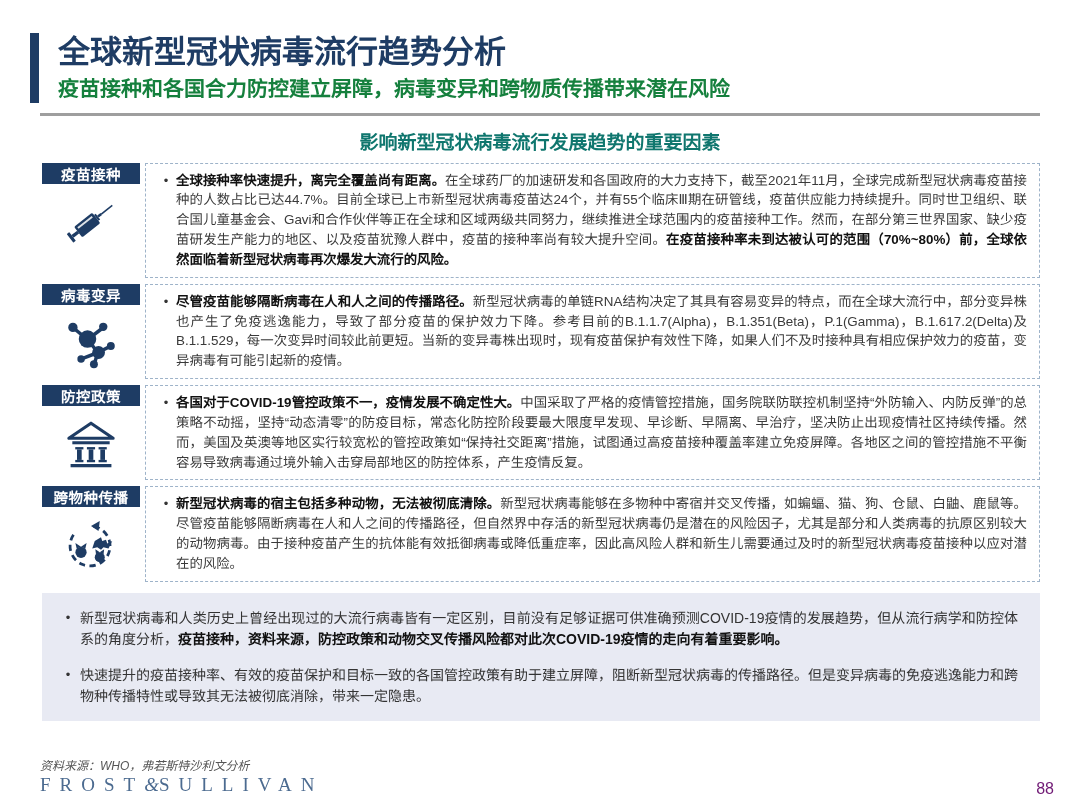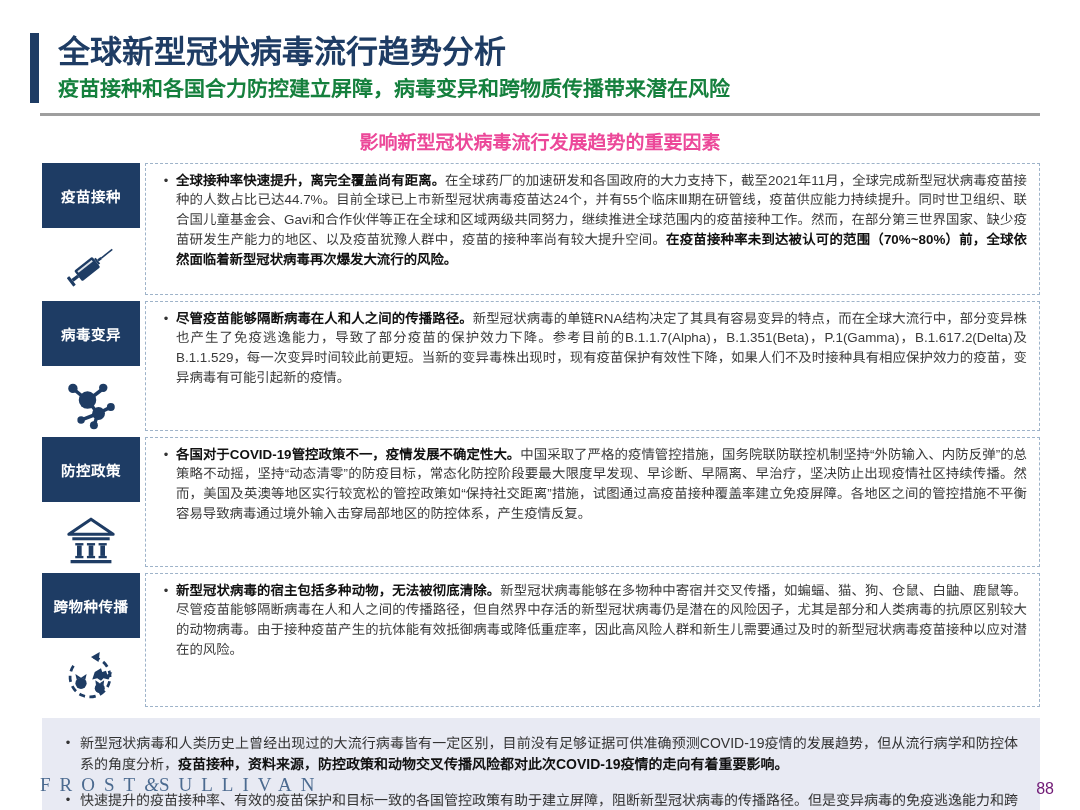--- a/index.html
+++ b/index.html
@@ -6,28 +6,28 @@
   body { background:#ffffff; font-family:"Liberation Sans","DejaVu Sans",sans-serif; }
   .slide { position:relative; width:1080px; height:810px; background:#ffffff; overflow:hidden; }
 
   
   .header { margin:33px 40px 0 30px; border-left:9px solid #1e3c64; padding-left:19px; }
   .title { font-size:32px; font-weight:bold; color:#1e3c64; line-height:1.2; }
   .subtitle { font-size:21px; font-weight:bold; color:#15803d; line-height:1.25; margin-top:5px; }
   .divider { height:3px; background:#9e9e9e; margin:10px 40px 0 40px; }
 
   
-  .section-heading { text-align:center; font-size:19px; font-weight:bold; color:#ec4899; margin-top:11px; }
+  .section-heading { text-align:center; font-size:19px; font-weight:bold; color:#0f766e; margin-top:11px; }
 
   
   .factors { margin:9px 40px 0 42px; }
   .frow { display:flex; align-items:stretch; margin-bottom:6px; }
   .fleft { width:98px; flex:0 0 98px; display:flex; flex-direction:column; align-items:stretch; }
   .flabel { background:#1e3c64; color:#ffffff; font-weight:bold; font-size:14.5px;
-            text-align:center; padding:22px 1px; letter-spacing:0.5px; }
+            text-align:center; padding:0 1px; letter-spacing:0.5px; }
   .ficon { display:flex; justify-content:center; align-items:flex-start; margin-top:9px; }
   .fbox { flex:1; margin-left:5px; border:1.5px dashed #9eb3c9; background:#ffffff;
           padding:7px 12px 7px 10px; display:flex; }
   .bullet { flex:0 0 20px; text-align:center; font-size:13px; color:#333333; line-height:1.48; }
   .ftext { flex:1; font-size:13.4px; color:#3a3a3a; line-height:1.48; text-align:justify; }
   .ftext b { color:#111111; }
 
   
   .summary { margin:11px 40px 0 42px; background:#e8eaf3; padding:15px 22px 14px 14px; }
   .srow { display:flex; }
@@ -172,17 +172,18 @@
       <span class="sbullet">•</span>
       <div class="stext"><span>新型冠状病毒和人类历史上曾经出现过的大流行病毒皆有一定区别，目前没有足够证据可供准确预测COVID-19疫情的发展趋势，但从流行病学和防控体系的角度分析，</span><b>疫苗接种，资料来源，防控政策和动物交叉传播风险都对此次COVID-19疫情的走向有着重要影响。</b></div>
     </div>
     <div class="srow">
       <span class="sbullet">•</span>
       <div class="stext"><span>快速提升的疫苗接种率、有效的疫苗保护和目标一致的各国管控政策有助于建立屏障，阻断新型冠状病毒的传播路径。但是变异病毒的免疫逃逸能力和跨物种传播特性或导致其无法被彻底消除，带来一定隐患。</span><b></b></div>
     </div>
   </div>
 
   <div class="footer">
+    <div class="source">资料来源：WHO，弗若斯特沙利文分析</div>
     <div class="logo"><span>FROST</span><span class="amp">&amp;</span><span>SULLIVAN</span></div>
     <div class="pagenum">88</div>
   </div>
 
 </div>
 
 </body></html>

